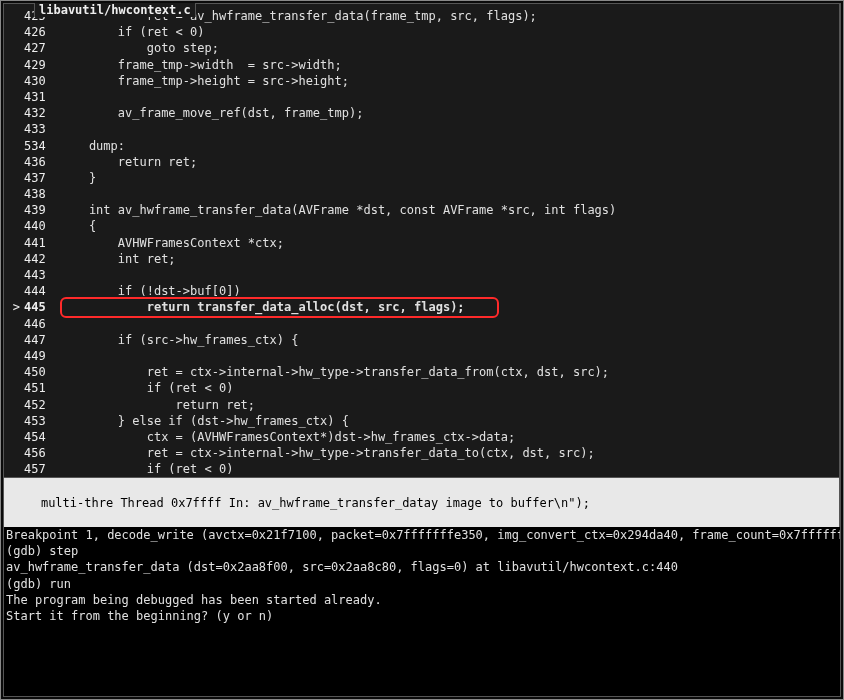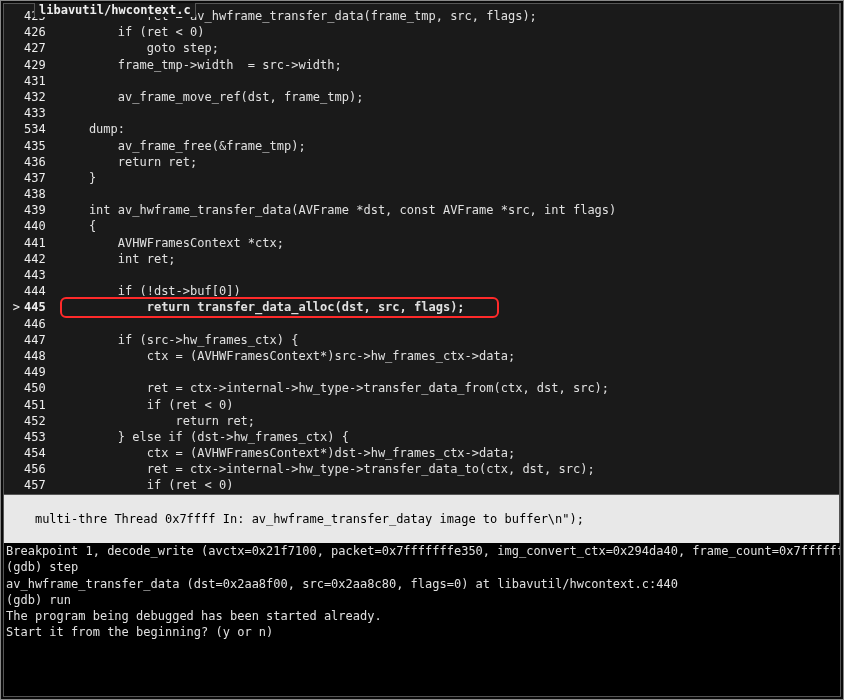--- a/index.html
+++ b/index.html
@@ -73,21 +73,21 @@
     border: 2px solid #ff2a2a;
     border-radius: 6px;
     pointer-events: none;
   }
   .status-bar {
     background: #e8e8e8;
     color: #000;
     white-space: pre;
     line-height: 1.35;
     font-size: 12px;
-    padding: 0 2px;
+    padding: 0 8px;
     border-top: 1px solid #555;
     border-right: 1px solid #555;
   }
   .console-pane {
     flex: 1;
     background: #000;
     padding: 0 2px 2px 2px;
     white-space: pre;
     line-height: 1.35;
     font-size: 12px;
@@ -100,38 +100,37 @@
 
 <div class="wrap">
 
   <div class="file-tab">libavutil/hwcontext.c</div>
 
   <div class="source-pane" id="source-pane">
       <div class="code-line"><span class="gutter"></span><span class="lineno">425</span><span class="txt">            ret = av_hwframe_transfer_data(frame_tmp, src, flags);</span></div>
       <div class="code-line"><span class="gutter"></span><span class="lineno">426</span><span class="txt">        if (ret &lt; 0)</span></div>
       <div class="code-line"><span class="gutter"></span><span class="lineno">427</span><span class="txt">            goto step;</span></div>
       <div class="code-line"><span class="gutter"></span><span class="lineno">429</span><span class="txt">        frame_tmp-&gt;width  = src-&gt;width;</span></div>
+      <div class="code-line"><span class="gutter"></span><span class="lineno">430</span><span class="txt">        frame_tmp-&gt;height = src-&gt;height;</span></div>
       <div class="code-line"><span class="gutter"></span><span class="lineno">431</span><span class="txt"></span></div>
       <div class="code-line"><span class="gutter"></span><span class="lineno">432</span><span class="txt">        av_frame_move_ref(dst, frame_tmp);</span></div>
       <div class="code-line"><span class="gutter"></span><span class="lineno">433</span><span class="txt"></span></div>
       <div class="code-line"><span class="gutter"></span><span class="lineno">534</span><span class="txt">    dump:</span></div>
-      <div class="code-line"><span class="gutter"></span><span class="lineno">435</span><span class="txt">        av_frame_free(&amp;frame_tmp);</span></div>
       <div class="code-line"><span class="gutter"></span><span class="lineno">436</span><span class="txt">        return ret;</span></div>
       <div class="code-line"><span class="gutter"></span><span class="lineno">437</span><span class="txt">    }</span></div>
       <div class="code-line"><span class="gutter"></span><span class="lineno">438</span><span class="txt"></span></div>
       <div class="code-line"><span class="gutter"></span><span class="lineno">439</span><span class="txt">    int av_hwframe_transfer_data(AVFrame *dst, const AVFrame *src, int flags)</span></div>
       <div class="code-line"><span class="gutter"></span><span class="lineno">440</span><span class="txt">    {</span></div>
       <div class="code-line"><span class="gutter"></span><span class="lineno">441</span><span class="txt">        AVHWFramesContext *ctx;</span></div>
       <div class="code-line"><span class="gutter"></span><span class="lineno">442</span><span class="txt">        int ret;</span></div>
       <div class="code-line"><span class="gutter"></span><span class="lineno">443</span><span class="txt"></span></div>
       <div class="code-line"><span class="gutter"></span><span class="lineno">444</span><span class="txt">        if (!dst-&gt;buf[0])</span></div>
       <div class="code-line current-line"><span class="gutter">&gt;</span><span class="lineno">445</span><span class="txt">            return transfer_data_alloc(dst, src, flags);</span><span class="redbox"></span></div>
       <div class="code-line"><span class="gutter"></span><span class="lineno">446</span><span class="txt"></span></div>
       <div class="code-line"><span class="gutter"></span><span class="lineno">447</span><span class="txt">        if (src-&gt;hw_frames_ctx) {</span></div>
-      <div class="code-line"><span class="gutter"></span><span class="lineno">448</span><span class="txt">            ctx = (AVHWFramesContext*)src-&gt;hw_frames_ctx-&gt;data;</span></div>
       <div class="code-line"><span class="gutter"></span><span class="lineno">449</span><span class="txt"></span></div>
       <div class="code-line"><span class="gutter"></span><span class="lineno">450</span><span class="txt">            ret = ctx-&gt;internal-&gt;hw_type-&gt;transfer_data_from(ctx, dst, src);</span></div>
       <div class="code-line"><span class="gutter"></span><span class="lineno">451</span><span class="txt">            if (ret &lt; 0)</span></div>
       <div class="code-line"><span class="gutter"></span><span class="lineno">452</span><span class="txt">                return ret;</span></div>
       <div class="code-line"><span class="gutter"></span><span class="lineno">453</span><span class="txt">        } else if (dst-&gt;hw_frames_ctx) {</span></div>
       <div class="code-line"><span class="gutter"></span><span class="lineno">454</span><span class="txt">            ctx = (AVHWFramesContext*)dst-&gt;hw_frames_ctx-&gt;data;</span></div>
       <div class="code-line"><span class="gutter"></span><span class="lineno">456</span><span class="txt">            ret = ctx-&gt;internal-&gt;hw_type-&gt;transfer_data_to(ctx, dst, src);</span></div>
       <div class="code-line"><span class="gutter"></span><span class="lineno">457</span><span class="txt">            if (ret &lt; 0)</span></div>
     </div>
 

